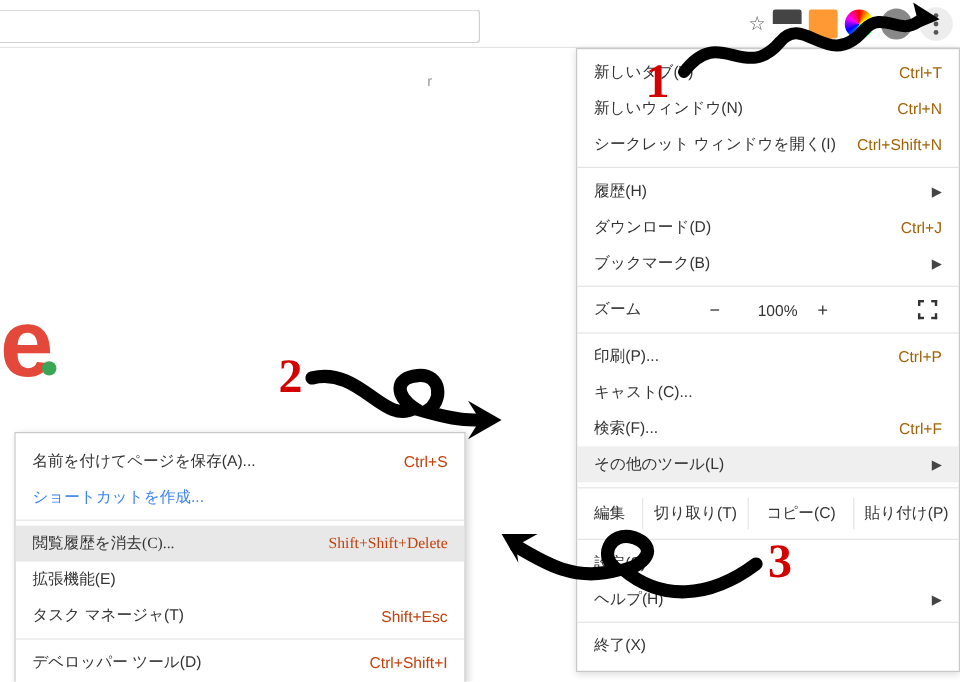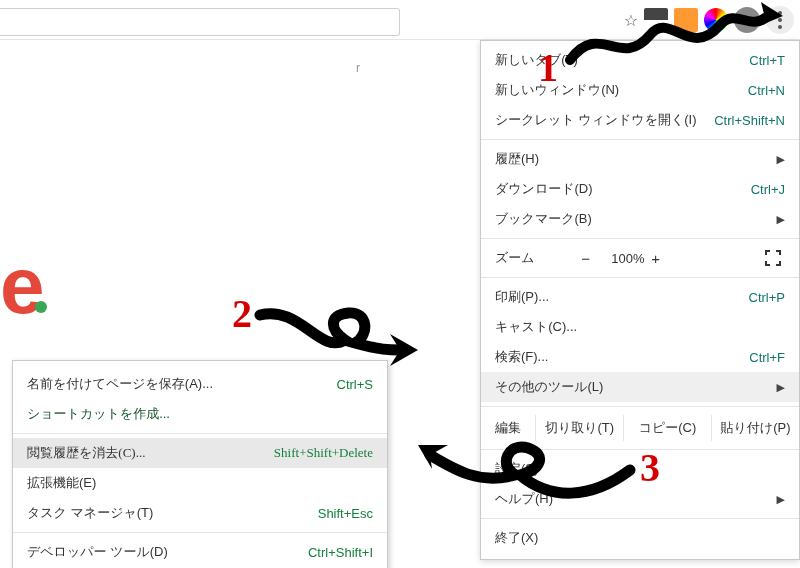--- a/index.html
+++ b/index.html
@@ -72,25 +72,25 @@
   }
   .menu .row {
     display: flex;
     align-items: center;
     padding: 6px 14px;
     min-height: 24px;
     cursor: pointer;
   }
   .menu .row.highlight { background:#efefef; }
   .menu .row .label { flex:1; }
-  .menu .row .shortcut { color:#0f766e; margin-left:auto; }
+  .menu .row .shortcut { color:#a16207; margin-left:auto; }
   .menu .row .arrow { margin-left:auto; color:#444; font-size:11px; }
   .menu .sep { border-top:1px solid #e4e4e4; margin:4px 0; }
   .zoomrow {
-    display:flex; align-items:center; padding:6px 14px; 
+    display:flex; align-items:center; padding:6px 14px; gap:10px;
   }
   .zoomrow .zlabel { flex:0 0 auto; margin-right: 40px; }
   .zoombtn {
     width:22px; text-align:center; cursor:pointer; font-size:15px;
   }
   .zoomval { width:48px; text-align:right; }
   .fsicon {
     margin-left:auto; width:20px; height:16px;
     display:flex; flex-wrap:wrap; gap:6px;
     cursor:pointer;
@@ -138,24 +138,24 @@
     background:#fff;
     border:1px solid #c9c9c9;
     box-shadow: 2px 2px 6px rgba(0,0,0,.18);
     padding:8px 0;
   }
   .submenu .row {
     display:flex; align-items:center;
     padding:6px 14px; min-height:24px;
     cursor:pointer;
   }
-  .submenu .row.disabled { color:#14532d; cursor:default; }
+  .submenu .row.disabled { color:#3b82f6; cursor:default; }
   .submenu .row.highlight { background:#e8e8e8;font-family:Liberation Serif, serif; }
   .submenu .row .label { flex:1; }
-  .submenu .row .shortcut { color:#15803d; margin-left:auto; }
+  .submenu .row .shortcut { color:#c2410c; margin-left:auto; }
   .submenu .sep { border-top:1px solid #e4e4e4; margin:4px 0; }
 
   
   .annot {
     position:absolute;
     font-family: "Comic Sans MS", cursive;
     font-weight:bold;
     font-size:40px;
     color:#d40000;
     pointer-events:none;

